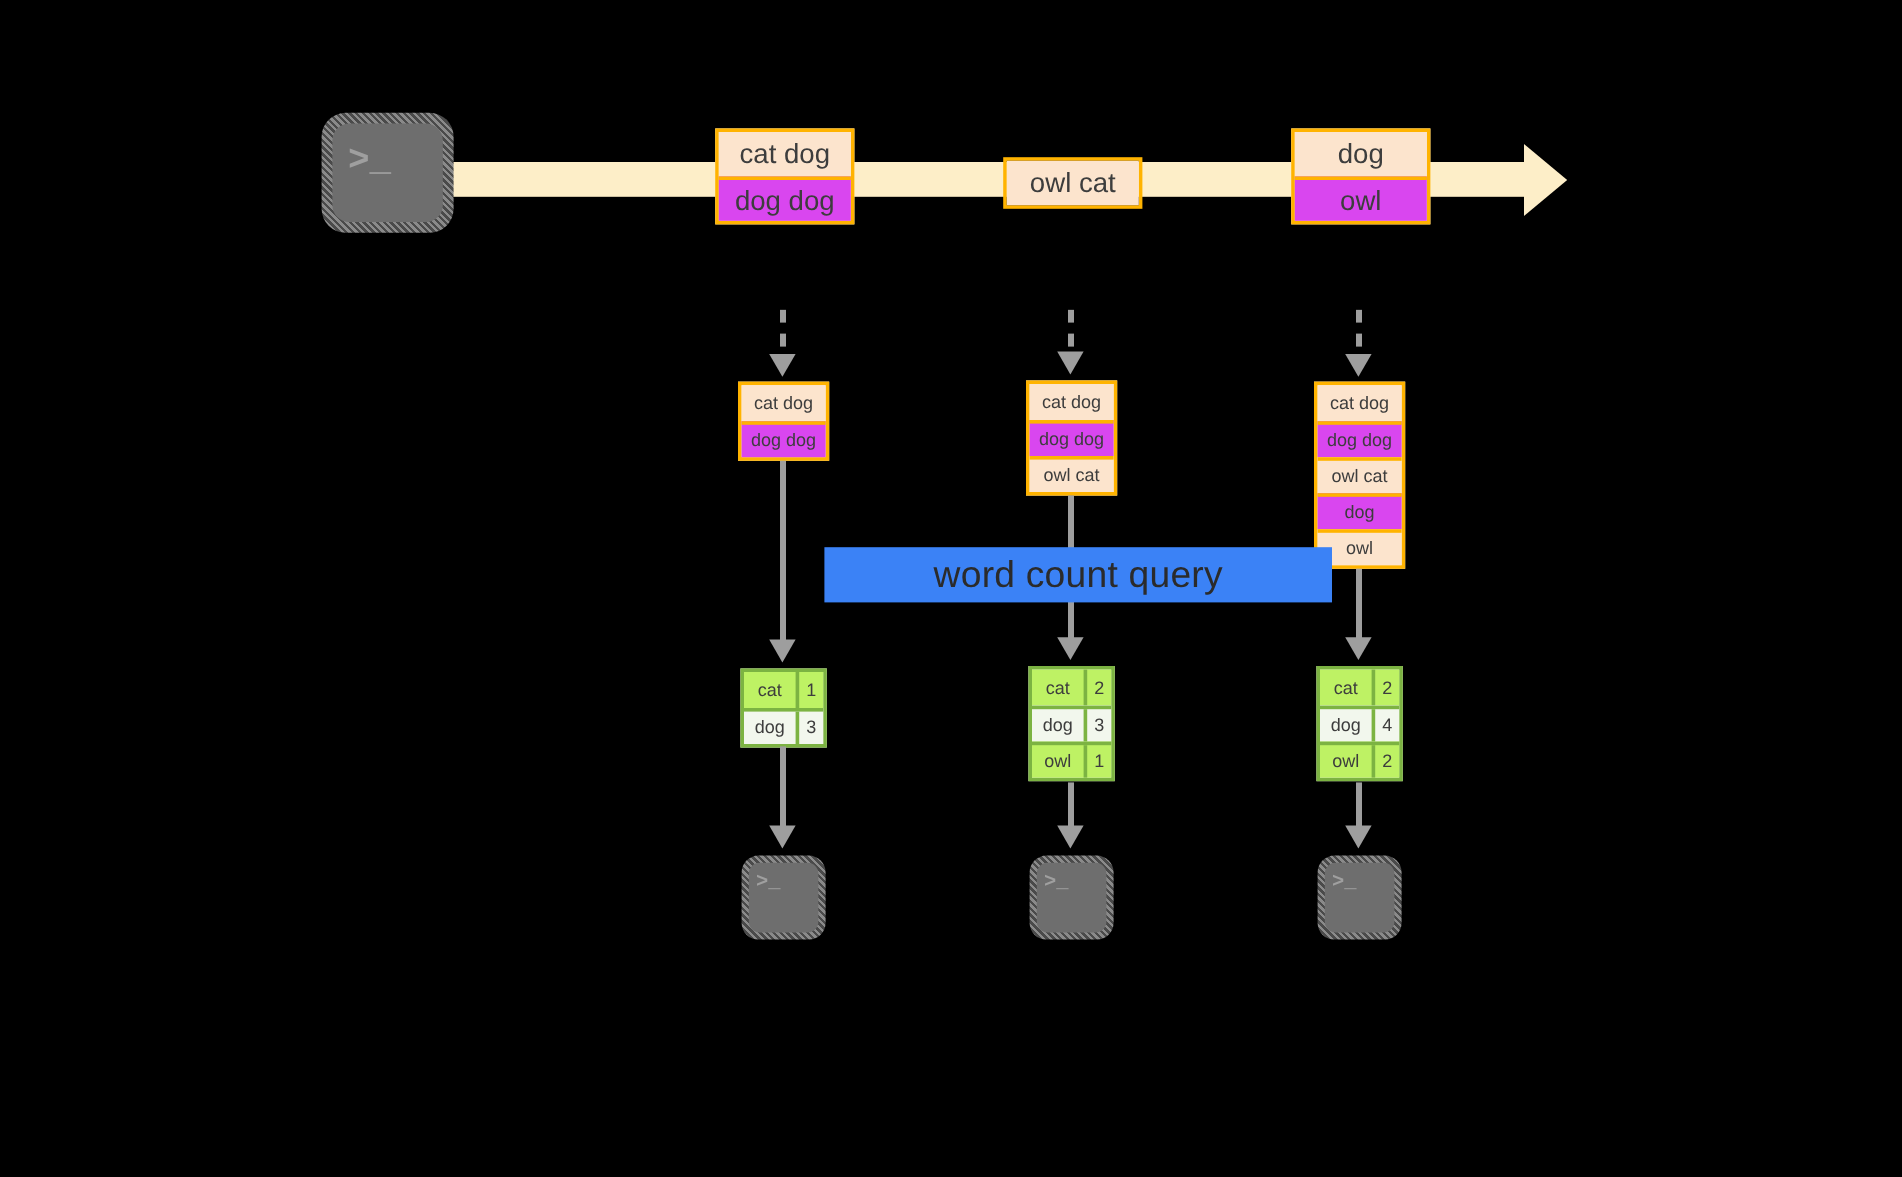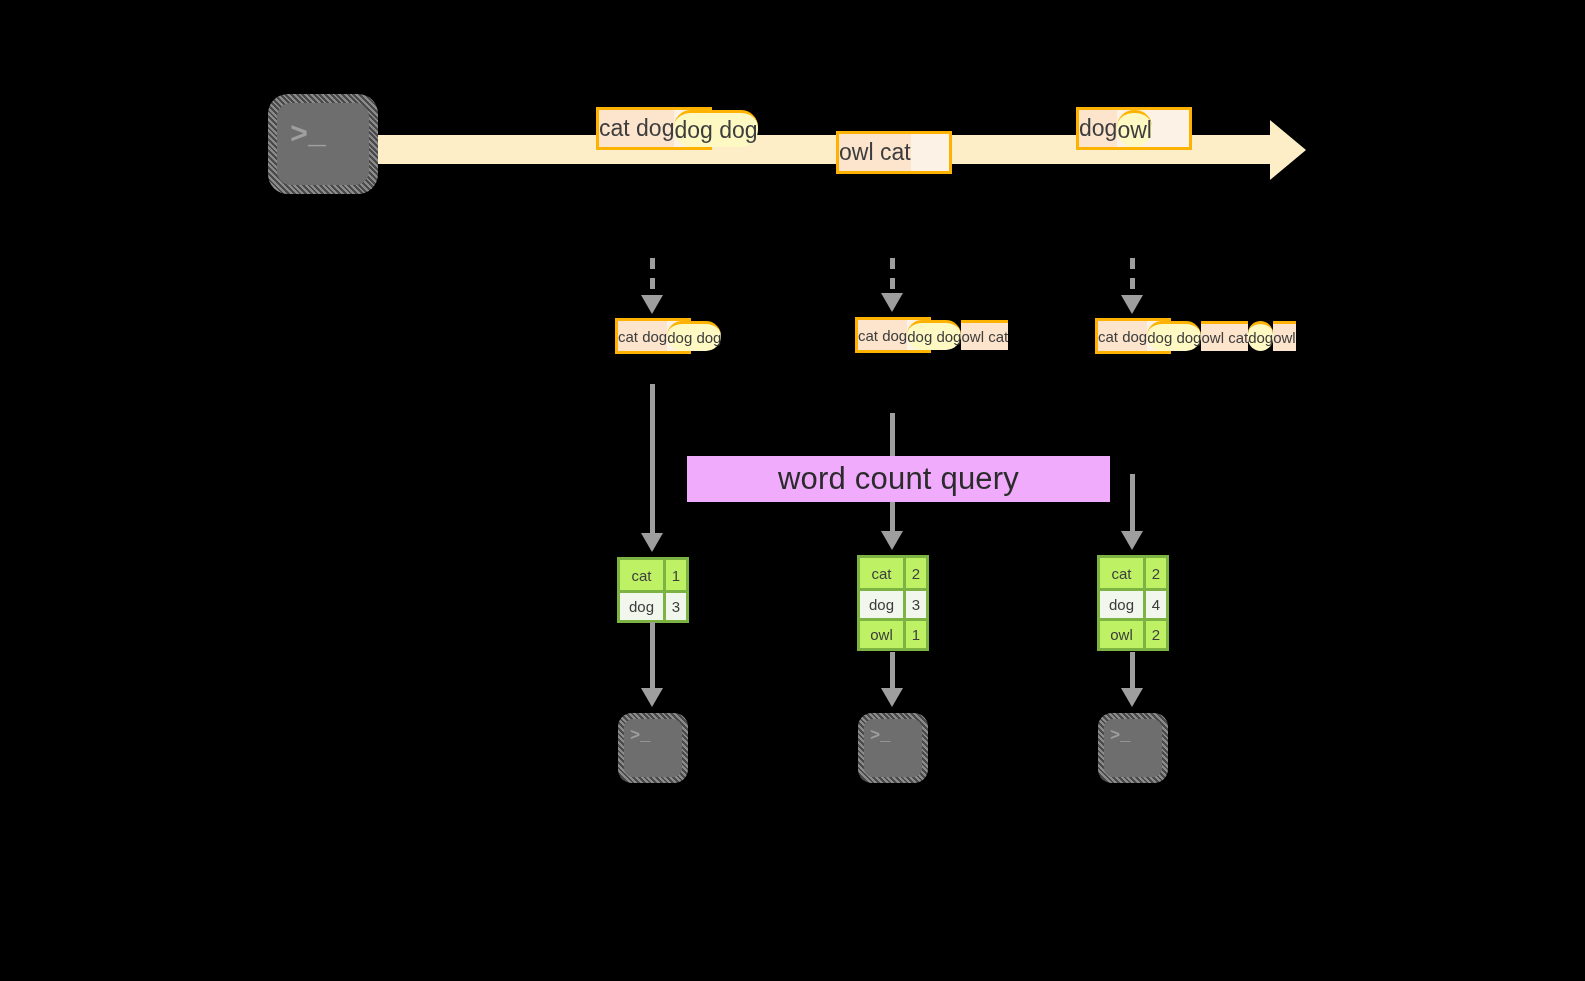--- a/index.html
+++ b/index.html
@@ -53,31 +53,32 @@
     border-top: 30px solid transparent;
     border-bottom: 30px solid transparent;
     border-left: 36px solid #fdeec8;
   }
 
   
   .rec {
     position: absolute;
     border: 3px solid #ffb300;
     display: flex;
+    flex-direction: column;
     background: #fdf2e6;
   }
   .rec .row {
     display: flex;
     align-items: center;
     justify-content: center;
     color: #3d3d3d;
     white-space: nowrap;
   }
   .rec .row.dark  { background: #fce4cd; }
-  .rec .row.light { background: #fef9c3; border-radius: 17px; }
+  .rec .row.light { background: #d946ef; }
   .rec .row + .row { border-top: 3px solid #ffb300; }
 
   .rec.big  .row { height: 37px; font-size: 23px; }
   .rec.mini .row { height: 30px; font-size: 15px; }
 
   
   .tbl {
     position: absolute;
     border: 3px solid #7cb342;
     display: flex;
@@ -119,21 +120,21 @@
     position: absolute;
     width: 0; height: 0;
     border-left: 11px solid transparent;
     border-right: 11px solid transparent;
     border-top: 19px solid #9e9e9e;
   }
 
   
   .banner {
     position: absolute;
-    background: #f0abfc;
+    background: #3b82f6;
     display: flex;
     align-items: center;
     justify-content: center;
     color: #2b2b2b;
   }
   .banner span { font-size: 31px; letter-spacing: .2px; }
 </style>
 </head>
 <body>
 

